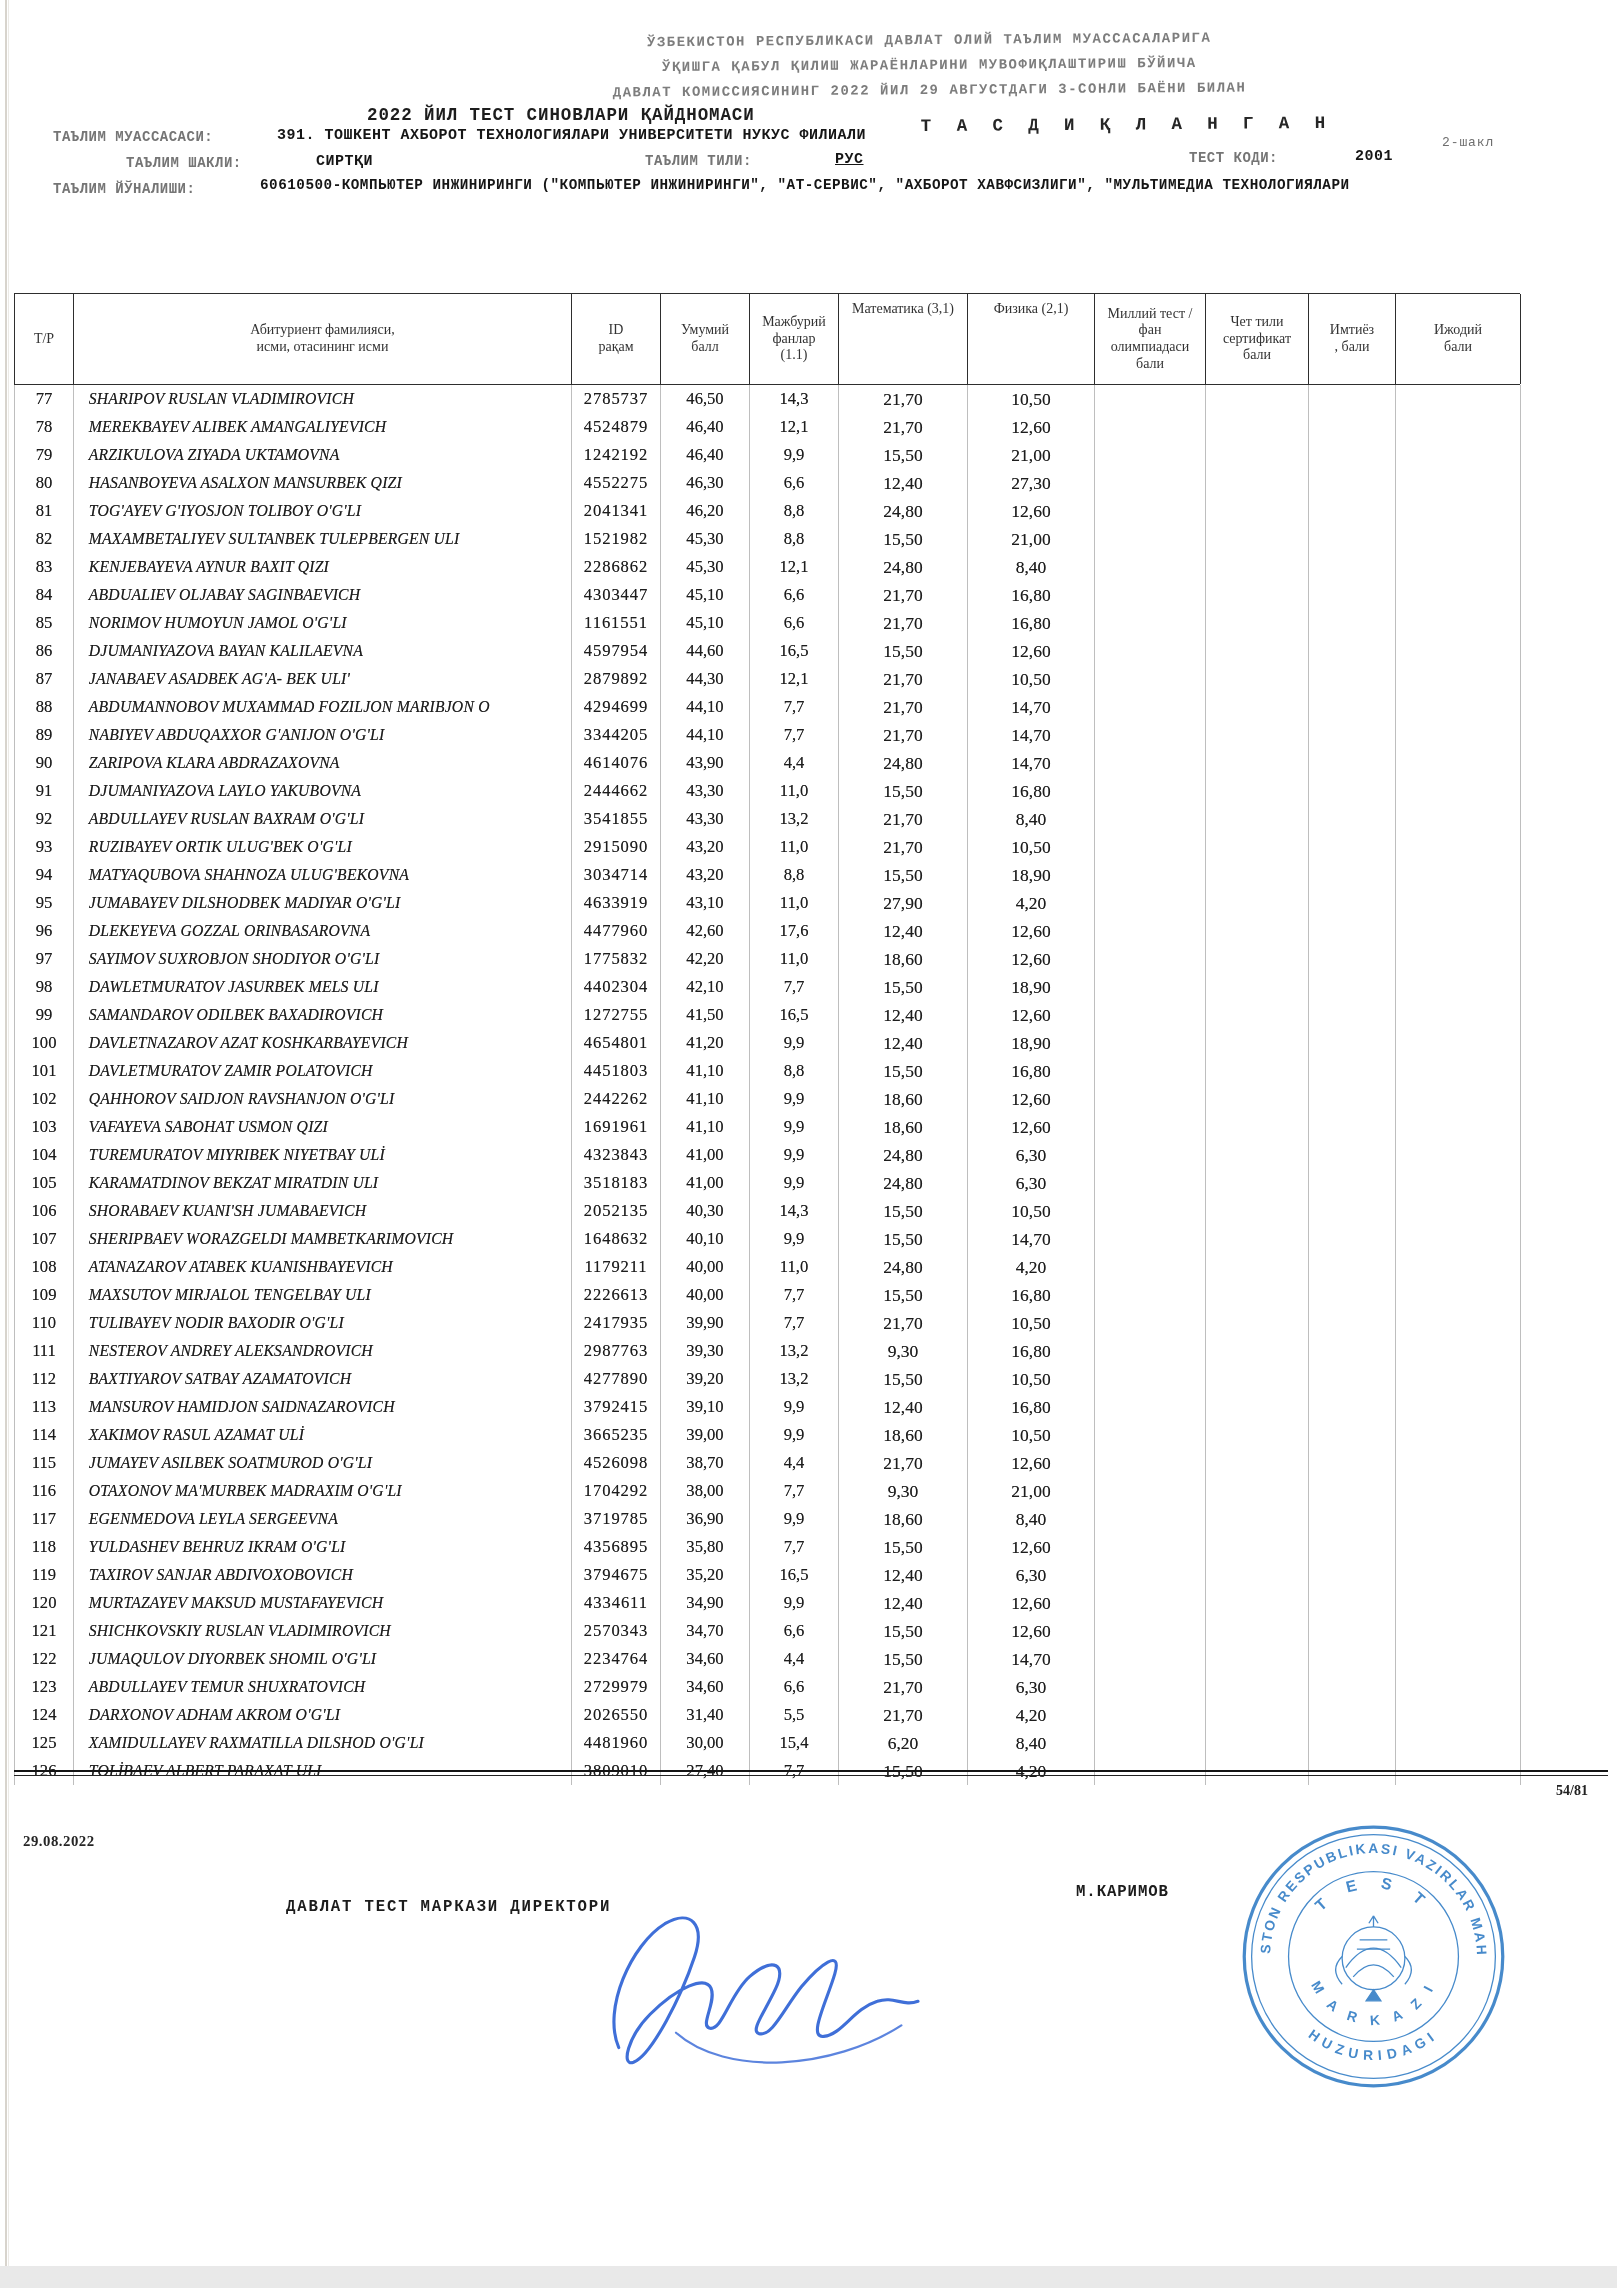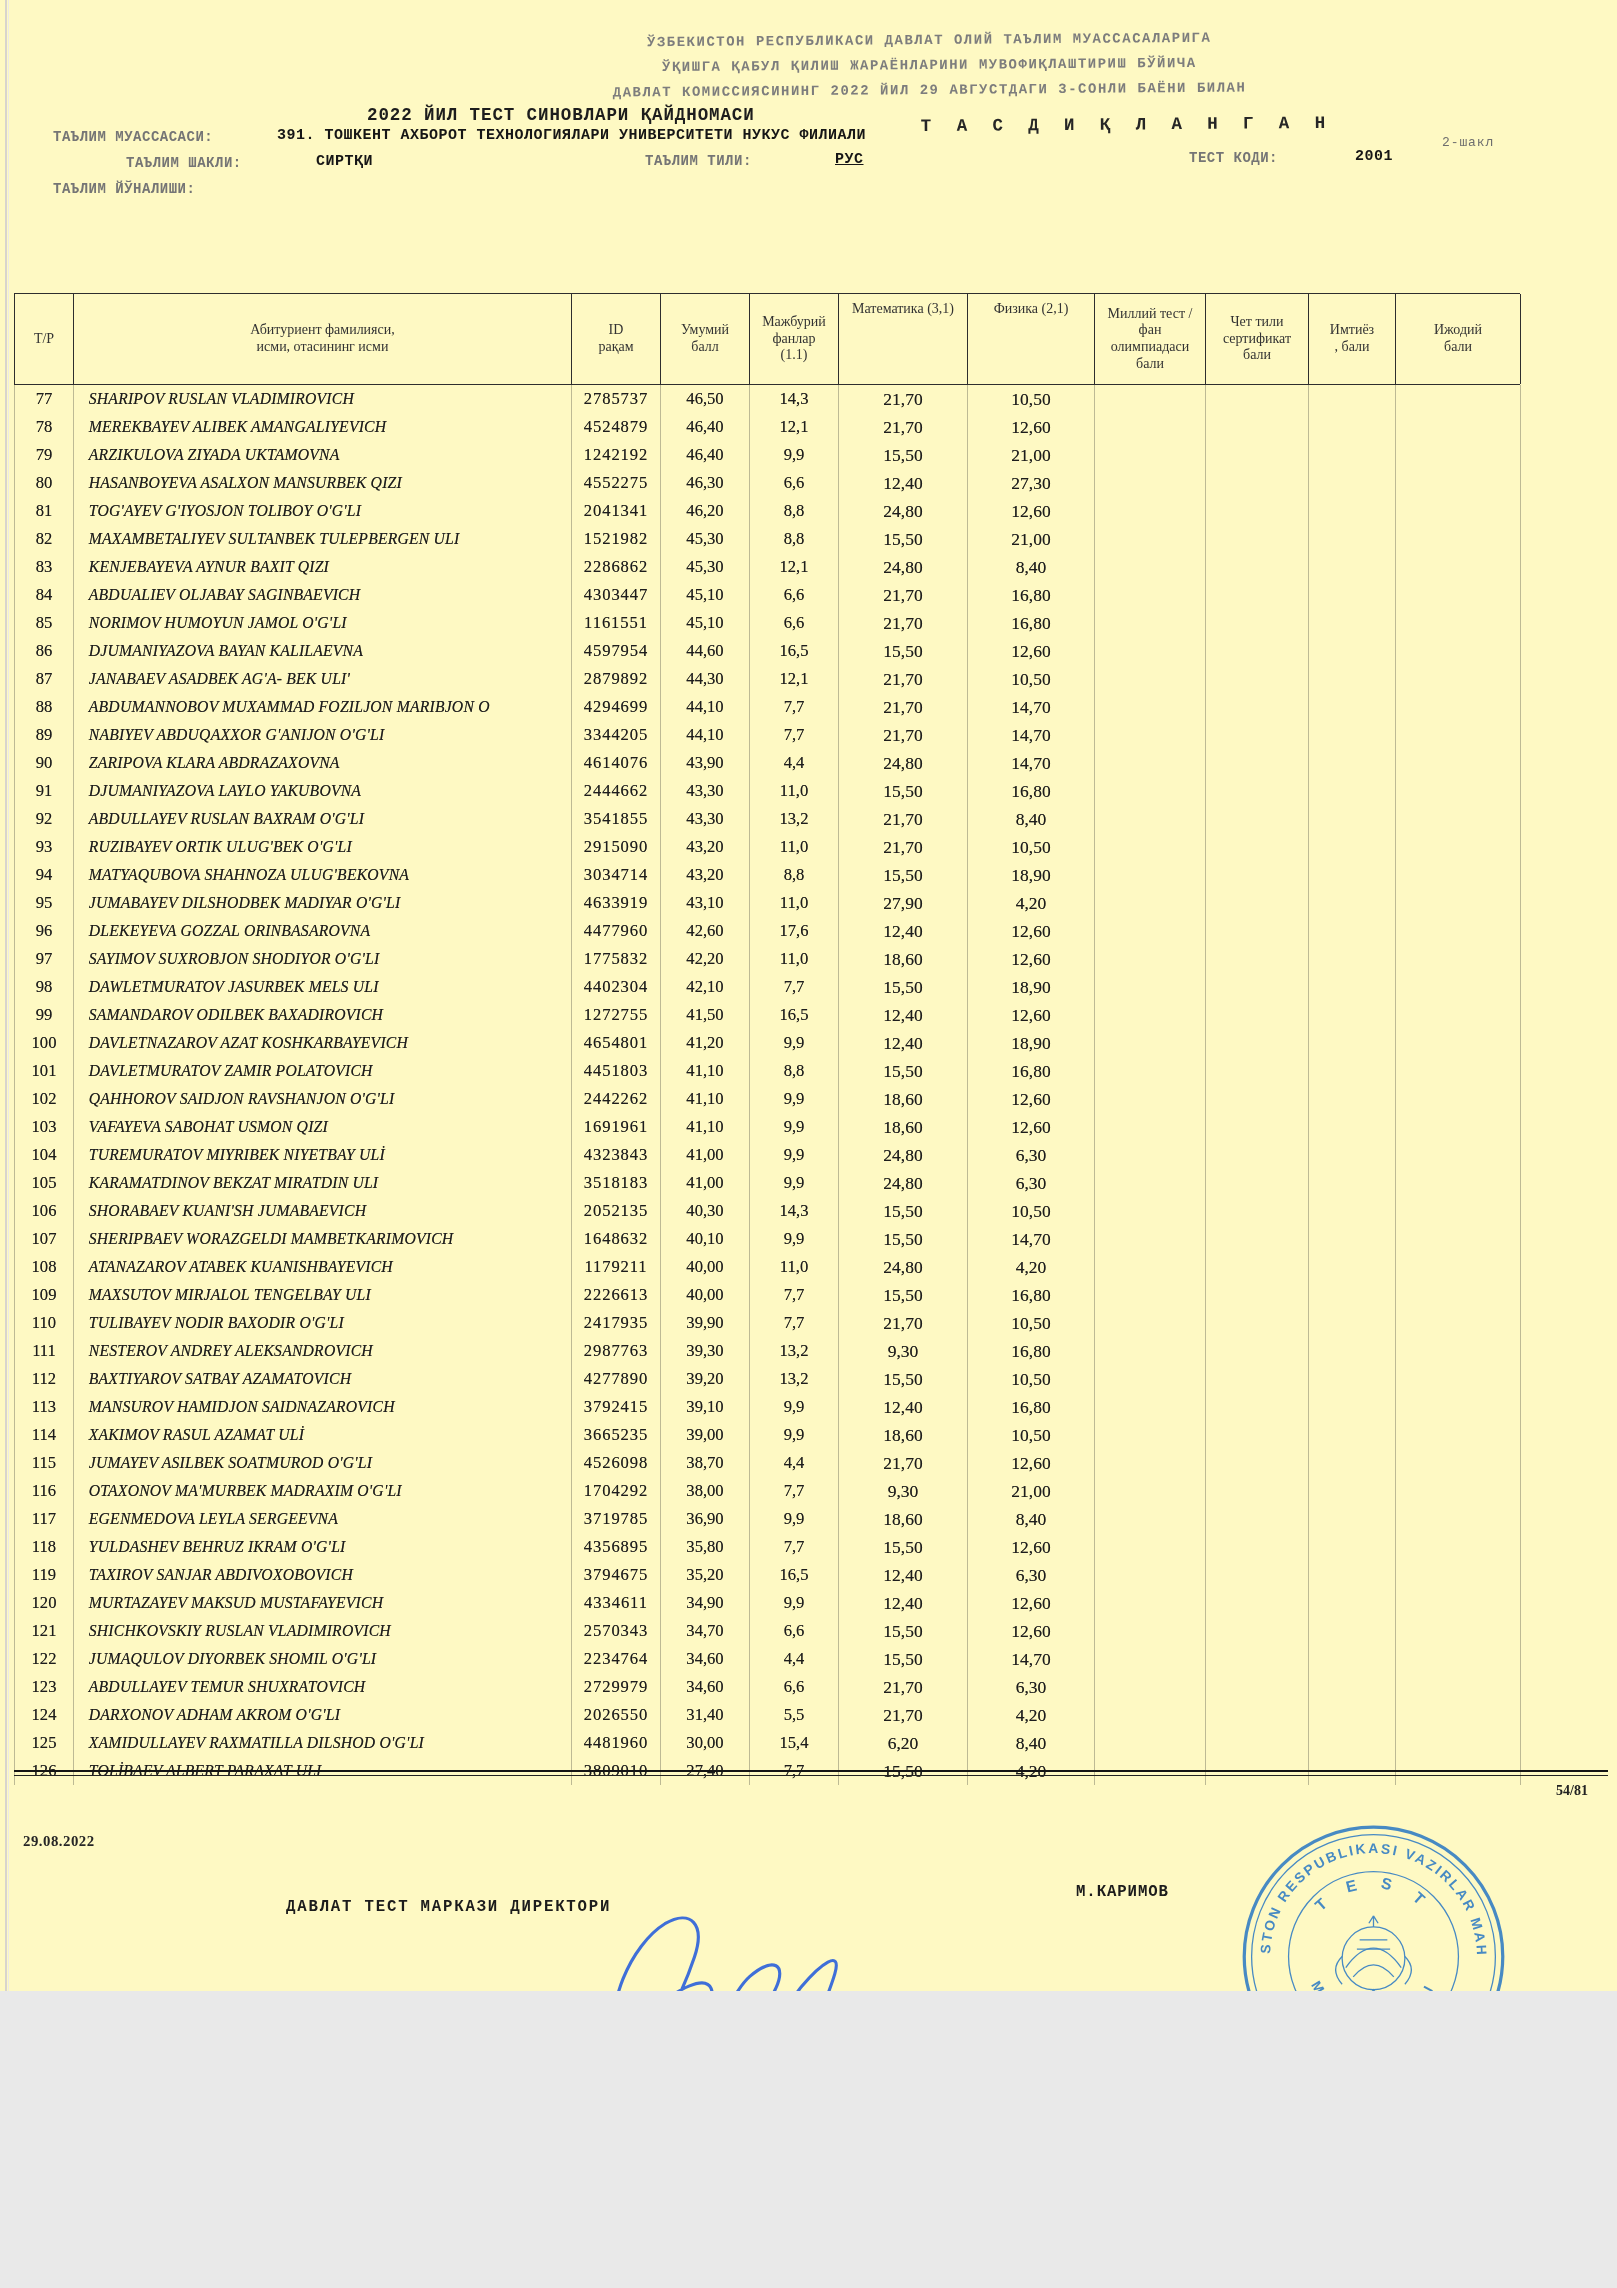--- a/index.html
+++ b/index.html
@@ -5,22 +5,22 @@
   :root{
     --cols: 59px 498px 89px 89px 89px 129px 127px 111px 103px 87px 126px;
     --stamp-ink:#2e7bc4;
     --signature-ink:#3f6fd8;
     --ink:#1f1f1f;
   }
   *{margin:0;padding:0;box-sizing:border-box;}
   html,body{background:#e9e9e9;}
   .page{
     position:relative;
-    width:1618px;height:1991px;
-    background:#fef9c3;
+    width:1618px;height:2266px;
+    background:#ffffff;
     overflow:hidden;
     font-family:"Liberation Serif","DejaVu Serif",serif;
     color:var(--ink);
   }
   .scan-edge{position:absolute;left:4.6px;top:0;width:2.8px;height:100%;background:#d8d4cd;}
   .scan-edge2{position:absolute;left:8.3px;top:0;width:0.9px;height:100%;background:#eceae6;}
 
   
   .approval{
     position:absolute;left:512px;top:28px;width:835px;
@@ -134,20 +134,21 @@
   <div class="meta-value" style="left:277px;top:127px;">391. ТОШКЕНТ АХБОРОТ ТЕХНОЛОГИЯЛАРИ УНИВЕРСИТЕТИ НУКУС ФИЛИАЛИ</div>
 
   <div class="meta-label" style="left:126px;top:155px;">ТАЪЛИМ ШАКЛИ:</div>
   <div class="meta-value" style="left:316px;top:153px;">СИРТҚИ</div>
   <div class="meta-label" style="left:609px;top:153px;margin-left:36px;">ТАЪЛИМ ТИЛИ:</div>
   <div class="meta-value" style="left:835px;top:151px;text-decoration:underline;">РУС</div>
   <div class="meta-label" style="left:1189px;top:150px;">ТЕСТ КОДИ:</div>
   <div class="meta-value" style="left:1355px;top:148px;">2001</div>
 
   <div class="meta-label" style="left:53px;top:181px;">ТАЪЛИМ ЙЎНАЛИШИ:</div>
+  <div class="meta-value" style="left:260px;top:177px;font-size:14.3px;width:1347px;">60610500-КОМПЬЮТЕР ИНЖИНИРИНГИ ("КОМПЬЮТЕР ИНЖИНИРИНГИ", "АТ-СЕРВИС", "АХБОРОТ ХАВФСИЗЛИГИ", "МУЛЬТИМЕДИА ТЕХНОЛОГИЯЛАРИ</div>
 
   <div class="results-table">
     <div class="thead">
         <div class="th c0">Т/Р</div>
         <div class="th c1">Абитуриент фамилияси,
 исми, отасининг исми</div>
         <div class="th c2">ID
 рақам</div>
         <div class="th c3">Умумий
 балл</div>

